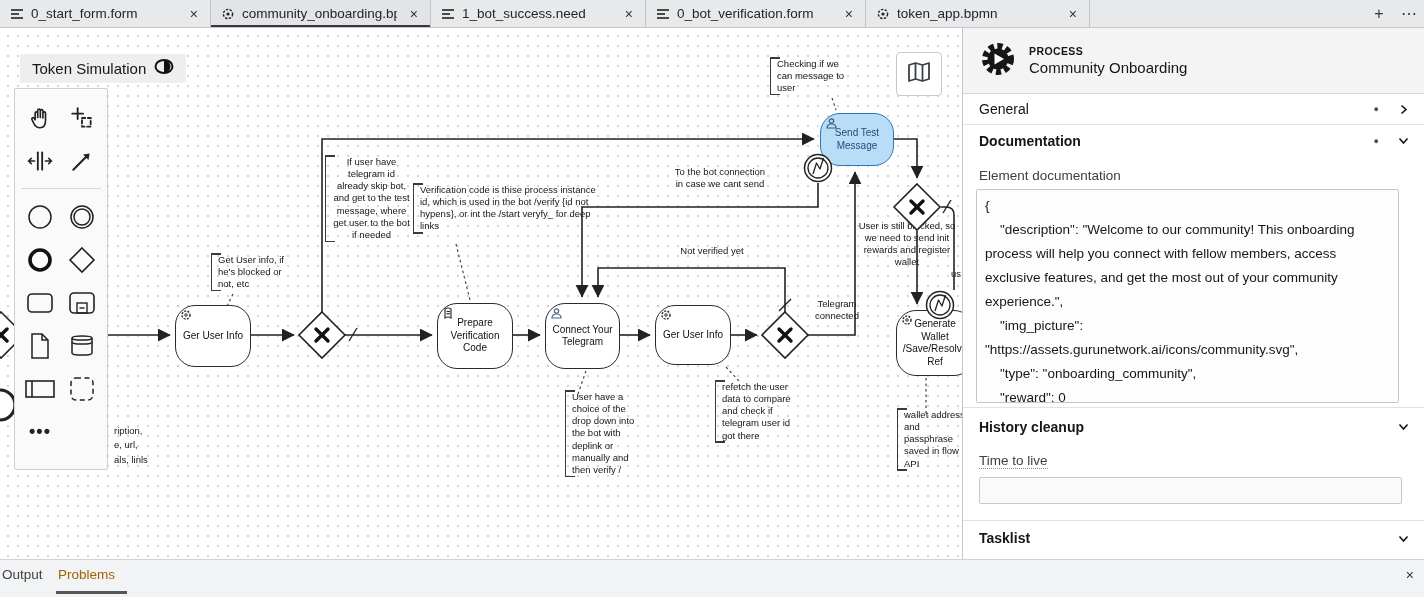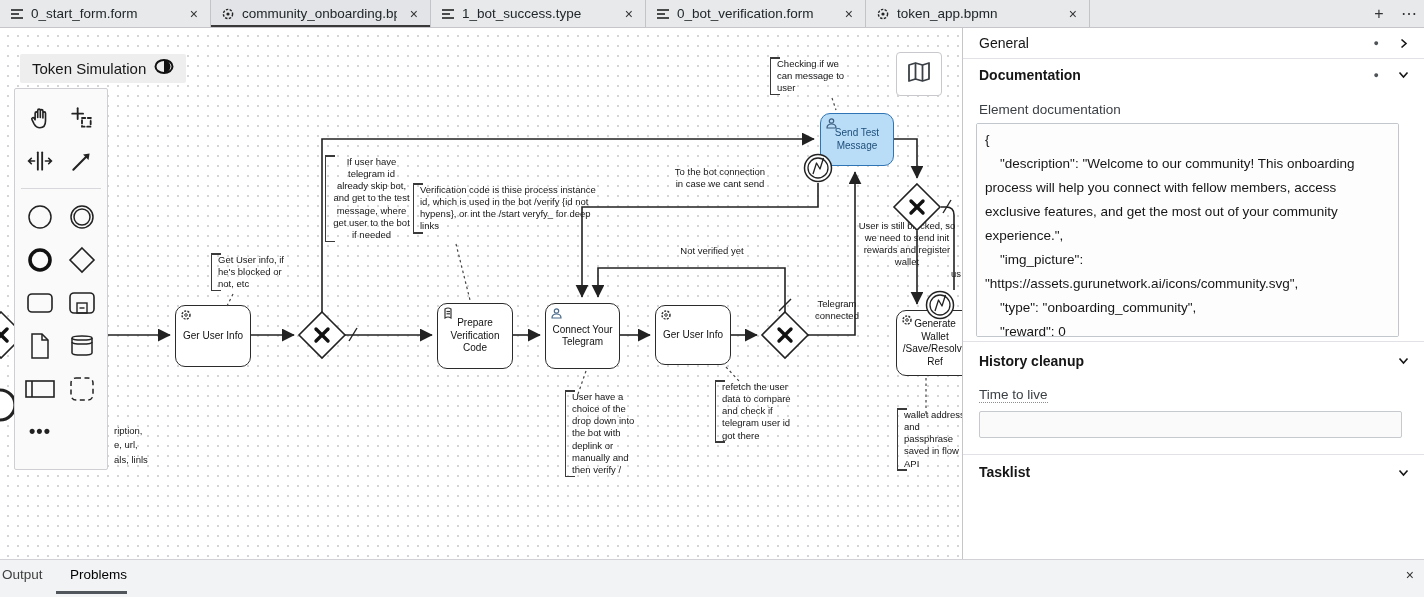--- a/index.html
+++ b/index.html
@@ -14,21 +14,21 @@
   .tab.active::after { content:""; position:absolute; left:0; right:0; bottom:0; height:2.5px; background:#393939; }
   .tabbar .spacer { flex:1; }
   .tabbar .tbtn { width:30px; display:flex; align-items:center; justify-content:center; font-size:16px; color:#333; }
   .ticon { flex:0 0 auto; display:inline-flex; }
 
   
   .canvas { position:absolute; left:0; top:28px; width:962px; height:531px; overflow:hidden;
     background-image: radial-gradient(circle, #d3d5d8 0.9px, transparent 1px);
     background-size: 10px 10px; background-position: 3px 3px; background-color:#fff; }
 
-  .task { position:absolute; z-index:2; background:#fff; border:1.6px solid #2b2b2b; border-radius:10px;
+  .task { position:absolute; z-index:2; background:#fff; border:1.6px solid #2b2b2b; border-radius:20px;
     display:flex; align-items:center; justify-content:center; text-align:center;
     font-size:10px; line-height:1.25; color:#111; padding:3px; }
   .task.selected { background:#b9dcf7; border-color:#2f74b5; }
   .type-icon { position:absolute; top:3px; left:4px; }
 
   .annot { position:absolute; z-index:2; border-left:1.6px solid #3a3a3a; padding:1px 0 1px 6px; font-size:9.5px; line-height:1.28; color:#161616; }
   .annot::before, .annot::after { content:""; position:absolute; left:0; width:9px; height:1.6px; background:#3a3a3a; }
   .annot::before { top:0; } .annot::after { bottom:0; }
   .flabel { position:absolute; z-index:2; font-size:9.5px; line-height:1.28; color:#161616; text-align:center; }
   .plain { position:absolute; z-index:2; font-size:9.5px; line-height:1.5; color:#161616; white-space:pre-line;margin-top:24px; }
@@ -63,21 +63,21 @@
   textarea.docarea { width:423px; height:214px; resize:none; border:1px solid #c1c7cd; border-radius:2px; background:#fdfdfd;
     font-family:"Liberation Sans", sans-serif; font-size:13.5px; line-height:1.78; color:#161616; padding:4px 8px; }
   .tinput { width:423px; height:27px; border:1px solid #c6cace; border-radius:2px; background:#fafafa; margin:2px 0 16px 3px; }
   .secbody { padding:4px 13px 0 13px; }
   .chev { display:inline-flex; }
 
   
   .bottombar { position:absolute; left:0; top:559px; width:1424px; height:38px; background:#f2f3f5; border-top:1px solid #d2d2d6; z-index:6; }
   .btab { position:absolute; top:7px; font-size:13.5px; color:#404040; }
   .btab.output { left:2px; }
-  .btab.problems { left:70px; color:#000000; }
+  .btab.problems { left:58px; color:#a16207; }
   .bunderline { position:absolute; left:56px; top:31px; width:71px; height:2.5px; background:#50565c; }
   .bclose { position:absolute; right:6px; top:7px; font-size:14px; color:#333; padding:0 4px; }
 </style>
 </head>
 <body>
 
 <div class="tabbar">
   <div class="tab" style="width:211px">
     <span class="ticon">
       <svg width="14" height="14" viewBox="0 0 14 14">
@@ -104,21 +104,21 @@
   <div class="tab" style="width:215px">
     <span class="ticon">
       <svg width="14" height="14" viewBox="0 0 14 14">
           <g stroke="#222" stroke-width="1.6">
             <line x1="1" y1="3" x2="13" y2="3"></line>
             <line x1="1" y1="7" x2="9" y2="7"></line>
             <line x1="1" y1="11" x2="13" y2="11"></line>
           </g>
         </svg>
     </span>
-    <span class="tlabel">1_bot_success.type</span>
+    <span class="tlabel">1_bot_success.need</span>
     <span class="tclose">×</span>
   </div>
   <div class="tab" style="width:220px">
     <span class="ticon">
       <svg width="14" height="14" viewBox="0 0 14 14">
           <g stroke="#222" stroke-width="1.6">
             <line x1="1" y1="3" x2="13" y2="3"></line>
             <line x1="1" y1="7" x2="9" y2="7"></line>
             <line x1="1" y1="11" x2="13" y2="11"></line>
           </g>
@@ -423,20 +423,33 @@
       <svg width="26" height="24" viewBox="0 0 26 24" fill="none" stroke="#3b4046" stroke-width="1.8" stroke-linejoin="round">
           <path d="M3 5 L9.5 3 L16.5 5 L23 3 V19 L16.5 21 L9.5 19 L3 21 Z"></path>
           <line x1="9.5" y1="3" x2="9.5" y2="19"></line>
           <line x1="16.5" y1="5" x2="16.5" y2="21"></line>
         </svg>
     </span>
   </div>
 </div>
 
 <div class="panel">
+  <div class="phead">
+    <span>
+      <svg width="38" height="38" viewBox="0 0 38 38">
+          <circle cx="19" cy="19" r="13" fill="none" stroke="#161616" stroke-width="6" stroke-dasharray="5.2 3.4"></circle>
+          <circle cx="19" cy="19" r="10.5" fill="#161616"></circle>
+          <polygon points="15.5,13.5 15.5,24.5 25,19" fill="#fff"></polygon>
+        </svg>
+    </span>
+    <div>
+      <div class="ptype">PROCESS</div>
+      <div class="pname">Community Onboarding</div>
+    </div>
+  </div>
 
   <div class="prow">
     <span class="grow">General</span>
     <span class="sdot">●</span>
     <span class="chev">
       <svg width="13" height="13" viewBox="0 0 13 13" fill="none" stroke="#161616" stroke-width="1.6">
           <path d="M4.5 2.5 L9 6.5 L4.5 10.5"></path>
         </svg>
     </span>
   </div>

